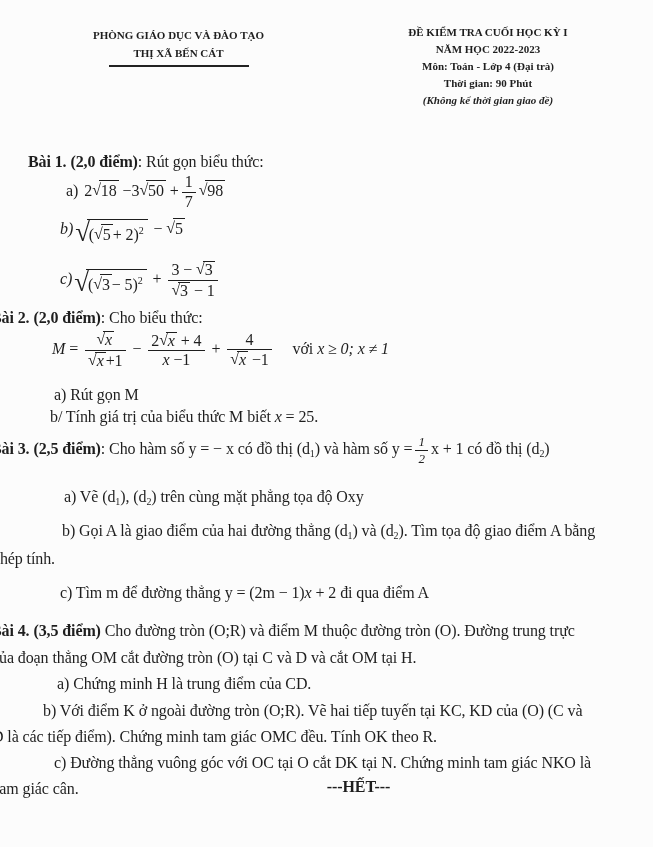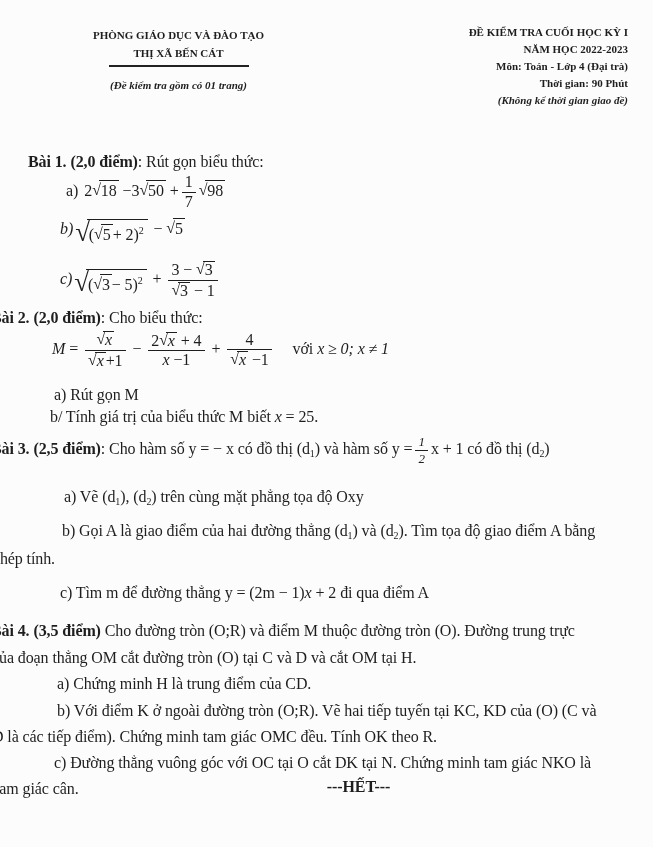--- a/index.html
+++ b/index.html
@@ -4,21 +4,21 @@
 <style>
   html,body{margin:0;padding:0;background:#fcfcfc;}
   .page{position:relative;width:653px;height:847px;background:#fcfcfc;overflow:hidden;
         font-family:"Liberation Serif",serif;color:#1e1e1e;}
   .line{position:absolute;font-size:16px;line-height:20px;white-space:nowrap;letter-spacing:-0.1px;}
   .b{font-weight:700}
   .i{font-style:italic}
   .hcol{position:absolute;text-align:center;font-weight:700;font-size:11px;line-height:18px;}
   .hcol .note{font-style:italic;margin-top:9px;}
   .rule{width:140px;height:0;border-top:2px solid #222;margin:3px auto 0;}
-  .rline{margin-top:0px;line-height:17px;text-align:right;}
+  .rline{margin-top:0px;line-height:17px;}
   .center{left:0;width:653px;text-align:center;}
   sub{font-size:10px;vertical-align:-3px;}
   sup{font-size:10px;vertical-align:6px;}
   
   .fr{display:inline-block;vertical-align:middle;text-align:center;line-height:1.05;margin:0 3px;}
   .fr .nu{display:block;padding:0 3px 1px;}
   .fr .de{display:block;border-top:1.4px solid #1e1e1e;padding:1px 3px 0;}
   .fr.fi{font-size:13px;line-height:1.1;}
   
   .sq{display:inline-block;white-space:nowrap;}
@@ -33,21 +33,20 @@
 </style>
 </head>
 <body>
 
 <div class="page">
 
   <div class="hcol" style="left:36px;top:26px;width:285px;">
     <div>PHÒNG GIÁO DỤC VÀ ĐÀO TẠO</div>
     <div>THỊ XÃ BẾN CÁT</div>
     <div class="rule"></div>
-    <div class="note">(Đề kiểm tra gồm có 01 trang)</div>
   </div>
 
   <div class="hcol" style="left:348px;top:24px;width:280px;">
     <div class="rline">ĐỀ KIỂM TRA CUỐI HỌC KỲ I</div>
     <div class="rline">NĂM HỌC 2022-2023</div>
     <div class="rline">Môn: Toán - Lớp 4  (Đại trà)</div>
     <div class="rline">Thời gian: 90  Phút</div>
     <div class="rline" style="font-style:italic">(Không kể thời gian giao đề)</div>
   </div>
 
@@ -115,20 +114,20 @@
   <div class="line" style="left:60px;top:583px;">
     <span>c) Tìm m để đường thẳng y = (2m − 1)</span><span class="i">x</span><span> + 2 đi qua điểm A</span>
   </div>
 
   <div class="line" style="left:-9px;top:621px;">
     <b>Bài 4. (3,5 điểm)</b><span> Cho đường tròn (O;R) và điểm M thuộc đường tròn (O). Đường trung trực</span>
   </div>
   <div class="line" style="left:-8px;top:648px;">của đoạn thẳng OM cắt đường tròn (O) tại C và D và cắt OM tại H.</div>
 
   <div class="line" style="left:57px;top:674px;">a) Chứng minh H là trung điểm của CD.</div>
-  <div class="line" style="left:57px;top:701px;">b) Với điểm K ở ngoài đường tròn (O;R). Vẽ hai tiếp tuyến tại KC, KD của (O) (C và</div>
+  <div class="line" style="left:43px;top:701px;">b) Với điểm K ở ngoài đường tròn (O;R). Vẽ hai tiếp tuyến tại KC, KD của (O) (C và</div>
   <div class="line" style="left:-8px;top:727px;">D là các tiếp điểm). Chứng minh tam giác OMC đều. Tính OK theo R.</div>
   <div class="line" style="left:54px;top:753px;">c) Đường thẳng vuông góc với OC tại O cắt DK tại N. Chứng minh tam giác NKO là</div>
   <div class="line" style="left:-5px;top:779px;">tam giác cân.</div>
 
   <div class="line center b" style="top:777px;padding-left:32px;">---HẾT---</div>
 
 </div>
 
 </body></html>

